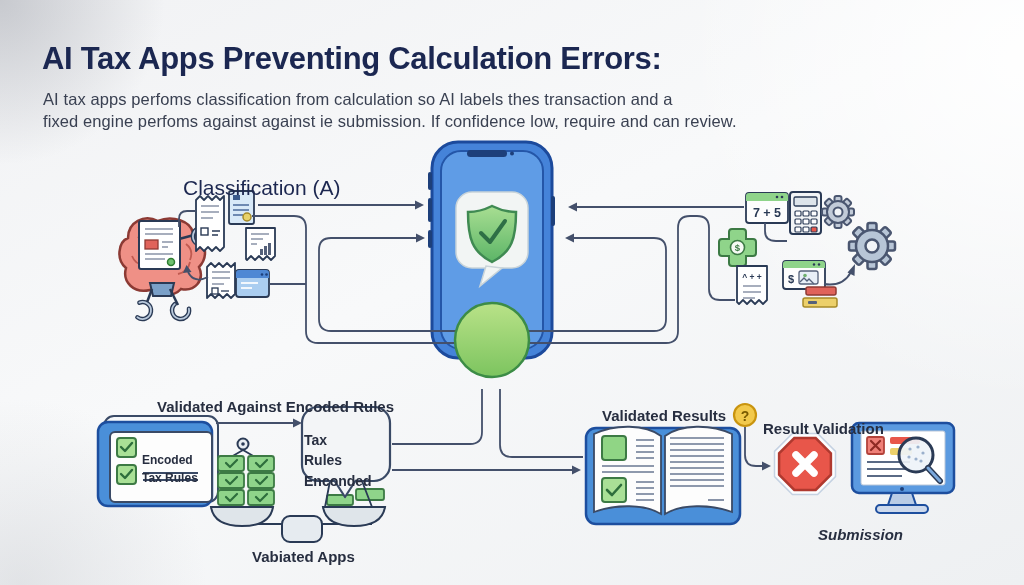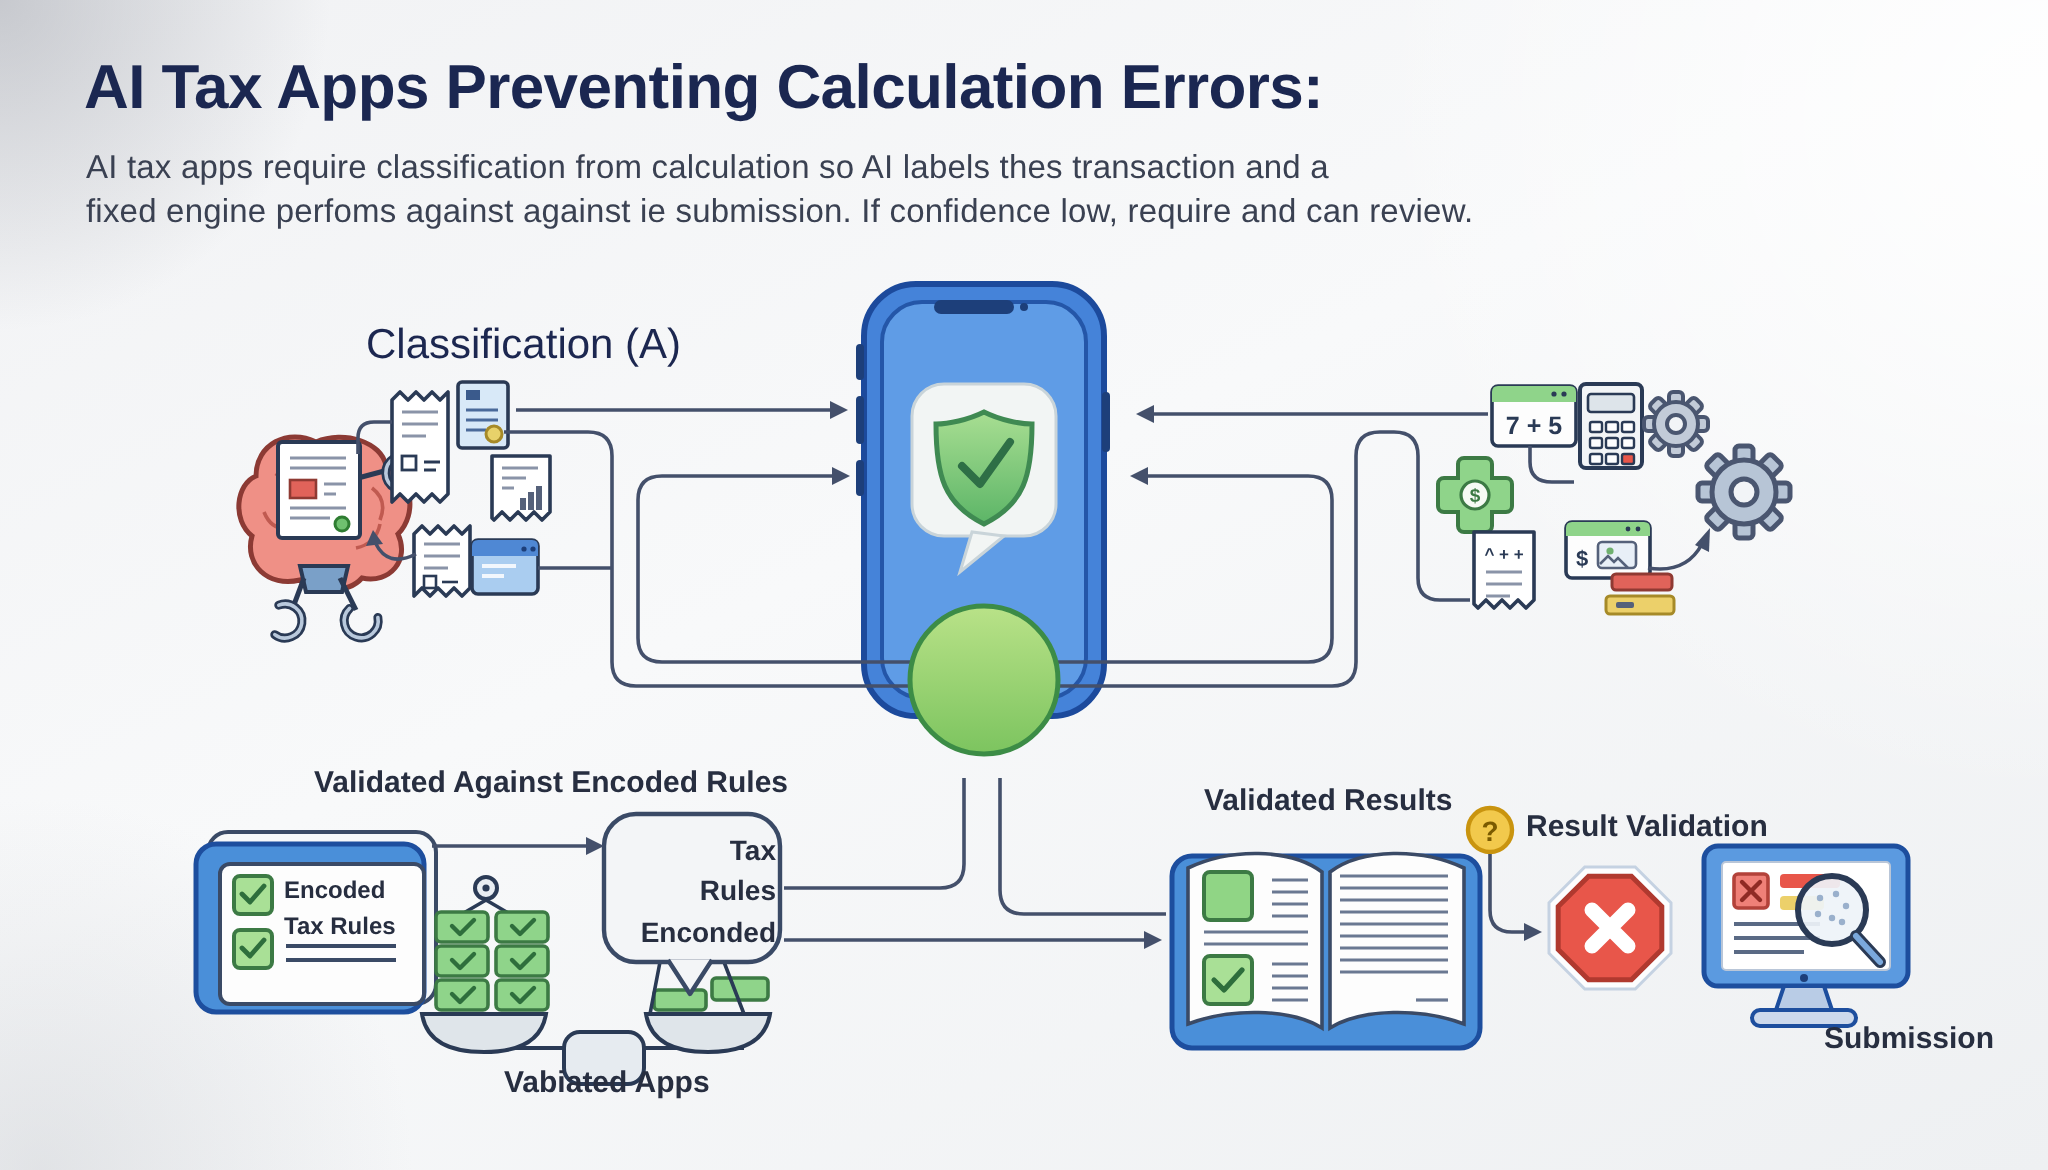--- a/index.html
+++ b/index.html
@@ -5,31 +5,31 @@
   html,body{margin:0;padding:0;background:#e9eaec;}
   .stage{
     position:relative;width:1024px;height:585px;overflow:hidden;
     font-family:"Liberation Sans",sans-serif;
     background:
       radial-gradient(circle at 0% 0%, rgba(165,168,176,.55), rgba(165,168,176,0) 14%),
       radial-gradient(circle at 2% 100%, rgba(200,203,208,.45), rgba(200,203,208,0) 16%),
       radial-gradient(circle at 100% 10%, rgba(255,255,255,.9), rgba(255,255,255,0) 30%),
       linear-gradient(155deg,#f1f2f4 0%,#f8f9fa 45%,#eef0f2 100%);
   }
-  .abs{position:absolute;}
+  .abs{position:absolute;margin-top:15px;}
   svg{position:absolute;left:0;top:0;}
   svg text{font-family:"Liberation Sans","DejaVu Sans",sans-serif;}
   .title{left:42px;top:26px;font-size:31px;font-weight:800;letter-spacing:-.3px;color:#1b2751;}
   .sub{font-size:16.5px;font-weight:500;color:#3a4152;letter-spacing:.1px;}
   .sub1{left:43px;top:75px;} .sub2{left:43px;top:97px;}
   .sechead{font-size:21px;font-weight:400;color:#1c2750;}
   .lbl{font-weight:700;color:#272e40;font-size:15px;}
   .lbl-md{font-weight:600;color:#272e40;font-size:15px;}
   .prewrap{white-space:pre-line;}
-  .bubble-text{left:304px;top:415px;width:84px;text-align:right;font-size:14px;font-weight:700;color:#272e40;line-height:1.45;}
+  .bubble-text{left:304px;top:415px;width:84px;text-align:left;font-size:14px;font-weight:700;color:#272e40;line-height:1.45;}
   .card-text{left:142px;top:436px;width:70px;font-size:12px;font-weight:700;color:#272e40;line-height:1.5;}
   .badge-text{left:452px;top:323px;width:80px;text-align:center;font-size:15px;font-weight:700;color:#203050;line-height:1.35;}
 </style>
 </head>
 <body>
 
 <div class="stage">
 
 <svg width="1024" height="585" viewBox="0 0 1024 585">
   <defs>
@@ -345,29 +345,29 @@
     <polygon points="847.5,272.5 855,264 854.5,276"></polygon>
     <polygon points="183,273 186.5,265 191.5,272"></polygon>
   </g>
 
   <g>
     <circle cx="492" cy="340" r="37" fill="url(#gBadge)" stroke="#3c8c46" stroke-width="2.5"></circle>
   </g>
 </svg>
 
   <div class="abs title">AI Tax Apps Preventing Calculation Errors:</div>
-  <div class="abs sub sub1">AI tax apps require classification from calculation so AI labels thes transaction and a</div>
+  <div class="abs sub sub1">AI tax apps perfoms classification from calculation so AI labels thes transaction and a</div>
   <div class="abs sub sub2">fixed engine perfoms against against ie submission. If confidence low, require and can review.</div>
 
   <div class="abs sechead" style="left:183px;top:161px;">Classification (A)</div>
 
   <div class="abs lbl" style="left:157px;top:383px;">Validated Against Encoded Rules</div>
   <div class="abs lbl" style="left:602px;top:392px;">Validated Results</div>
   <div class="abs lbl-md" style="left:763px;top:405px;">Result Validation</div>
-  <div class="abs lbl-md" style="left:912px;top:511px;">Submission</div>
+  <div class="abs lbl-md" style="left:818px;top:511px;font-style:italic;">Submission</div>
   <div class="abs lbl-md" style="left:252px;top:533px;">Vabiated Apps</div>
 
   <div class="abs card-text prewrap">Encoded
 Tax Rules</div>
   <div class="abs bubble-text prewrap">Tax
 Rules
 Enconded</div>
 
 
 </div>

